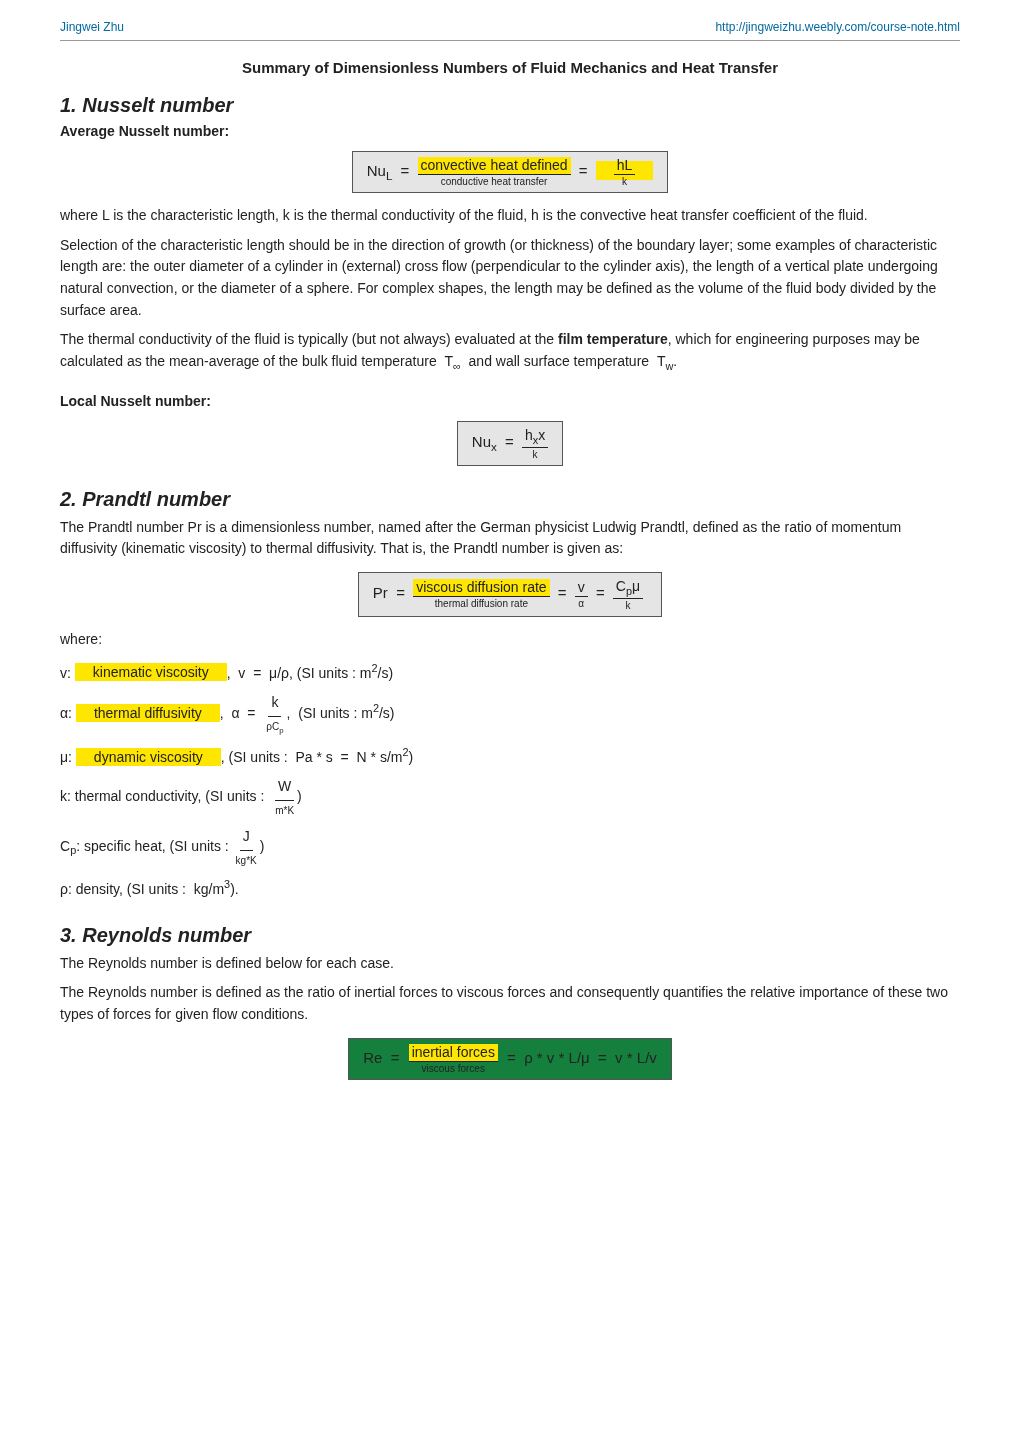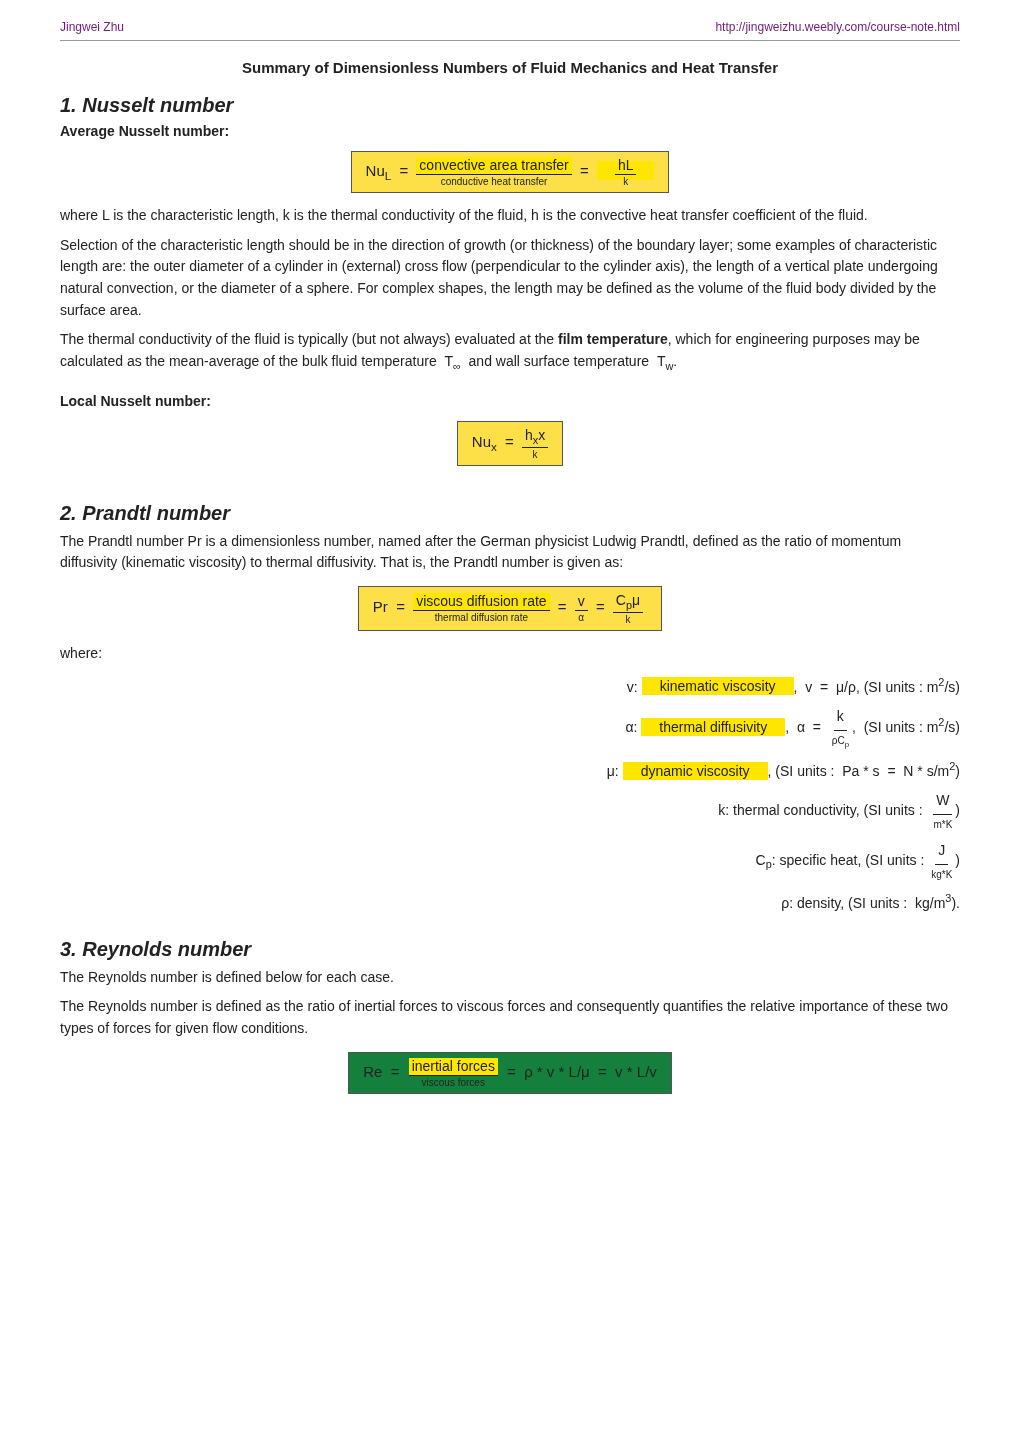--- a/index.html
+++ b/index.html
@@ -15,21 +15,21 @@
       padding: 20px 60px 40px 60px;
     }
     .header {
       display: flex;
       justify-content: space-between;
       align-items: flex-end;
       border-bottom: 1px solid #999;
       padding-bottom: 6px;
       margin-bottom: 18px;
       font-size: 12px;
-      color: #701a75;
+      color: #0369a1;
     }
     .page-title {
       font-size: 15px;
       font-weight: bold;
       text-align: center;
       margin-bottom: 14px;
     }
     .section-heading {
       font-style: italic;
       font-weight: bold;
@@ -50,21 +50,20 @@
       text-align: center;
       margin: 12px 0;
       font-size: 15px;
     }
     .highlight-yellow {
       background-color: #ffe600;
       padding: 1px 18px;
     }
     .where-block {
       margin: 8px 0 8px 0;
-      text-align: right;
     }
     .where-line {
       margin-bottom: 6px;
       line-height: 1.7;
     }
     .subscript { font-size: 0.78em; vertical-align: sub; }
     .superscript { font-size: 0.78em; vertical-align: super; }
     .bold { font-weight: bold; }
     .section-divider {
       margin: 18px 0 10px 0;
@@ -89,21 +88,21 @@
       font-size: 14px;
     }
     .frac-den {
       padding: 1px 3px 0 3px;
       font-size: 10px;
     }
     .Nu-box {
       display: inline-block;
       border: 1.5px solid #555;
       padding: 5px 14px;
-      background: #fde047;
+      background: #e5e5e5;
     }
     .Re-box {
       display: inline-block;
       border: 1.5px solid #555;
       padding: 5px 14px;
       background: #15803d;
     }
   </style>
 </head>
 <body>
@@ -124,21 +123,21 @@
     <div class="sub-heading">
       <span>Average Nusselt number:</span>
     </div>
 
     <div class="formula-block">
       <div class="formula-row">
         <span class="Nu-box">
           <span>Nu</span><span class="subscript">L</span>
           <span class="equals">=</span>
           <span class="frac-wrap">
-            <span class="frac-num highlight-yellow">convective area transfer</span>
+            <span class="frac-num highlight-yellow">convective heat defined</span>
             <span class="frac-den">conductive heat transfer</span>
           </span>
           <span class="equals">=</span>
           <span class="highlight-yellow">
             <span class="frac-wrap">
               <span class="frac-num">hL</span>
               <span class="frac-den">k</span>
             </span>
           </span>
         </span>
@@ -169,21 +168,21 @@
               <span class="frac-num">h<span class="subscript">x</span>x</span>
               <span class="frac-den">k</span>
             </span>
           </span>
         </div>
       </div>
 
     </div>
   </div>
 
-  <div class="section-divider" style="margin-top:36px;">
+  <div class="section-divider" style="margin-top:22px;">
     <div class="section-heading">
       <span>2. Prandtl number</span>
     </div>
     <p>
       The Prandtl number Pr is a dimensionless number, named after the German physicist Ludwig Prandtl, defined as the ratio of momentum diffusivity (kinematic viscosity) to thermal diffusivity. That is, the Prandtl number is given as:
     </p>
 
     <div class="formula-block">
       <div class="formula-row">
         <span class="Nu-box">

